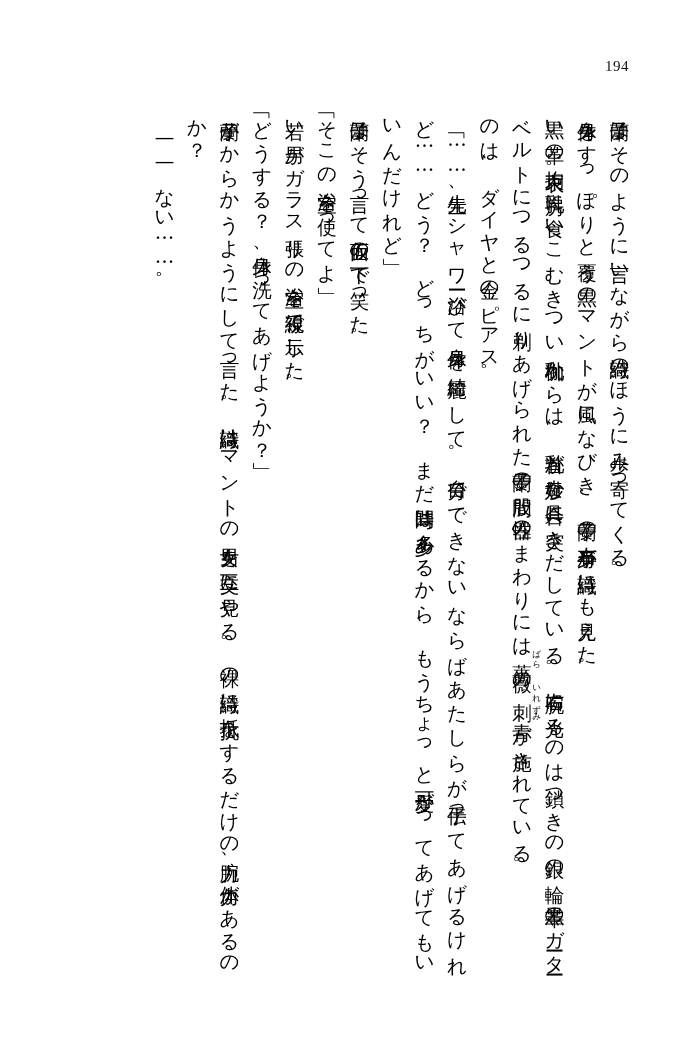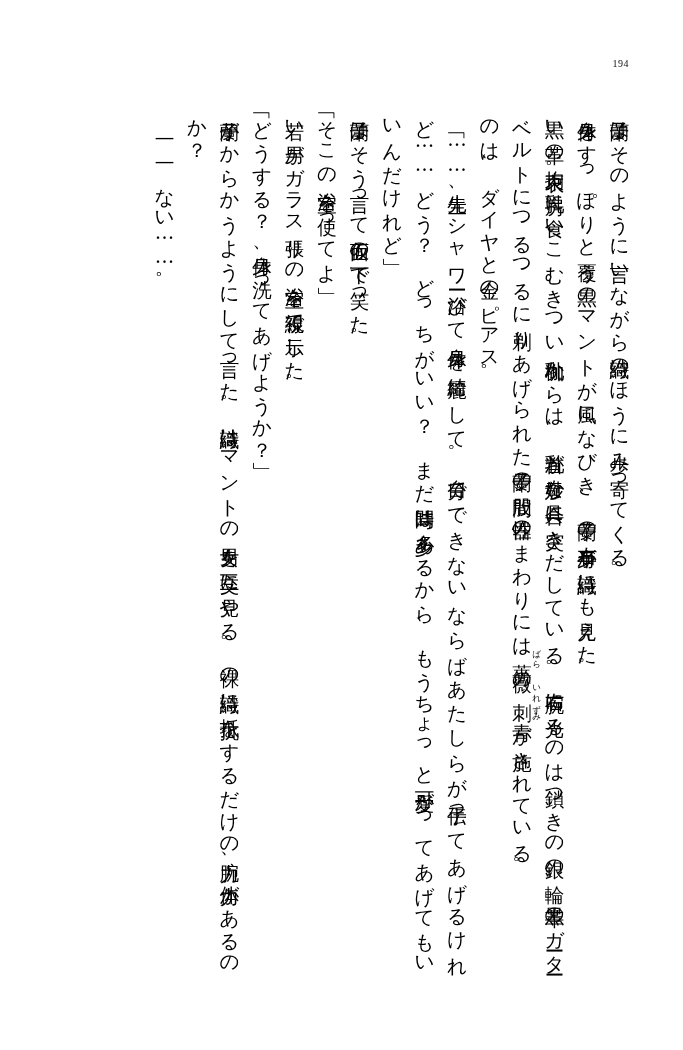--- a/index.html
+++ b/index.html
@@ -15,21 +15,21 @@
     position: relative;
     width: 683px;
     height: 1050px;
     background: #ffffff;
     overflow: hidden;
   }
   #page-number {
     position: absolute;
     top: 58px;
     right: 54px;
-    font-size: 10px;
+    font-size: 15px;
     letter-spacing: 0.5px;
     color: #111;
     font-family: "Liberation Serif", "DejaVu Serif", serif;
   }
   #text-block {
     position: absolute;
     top: 106px;
     right: 48px;
     left: 50px;
     height: 860px;

